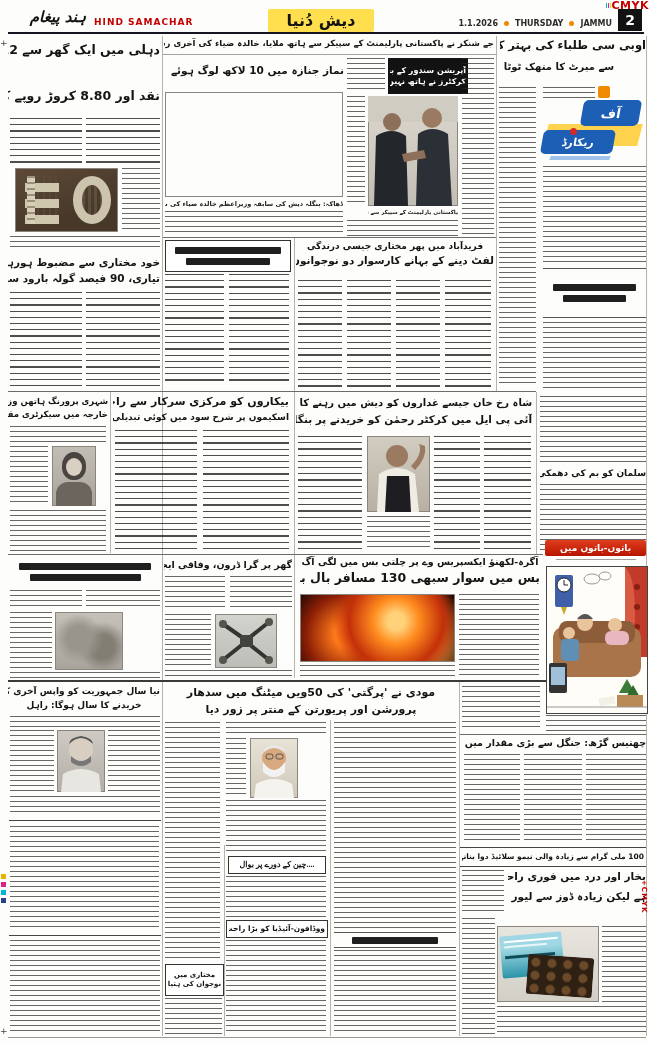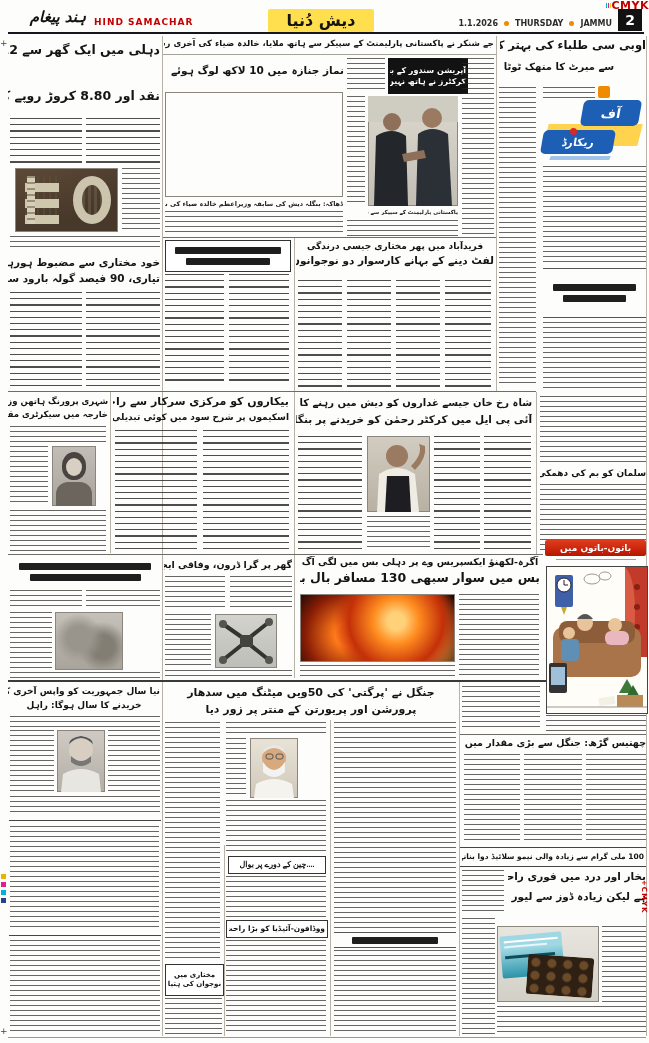--- a/index.html
+++ b/index.html
@@ -197,21 +197,21 @@
       <rect x="25" y="21" width="13" height="12" rx="2" fill="#44443e"></rect>
       <circle cx="8" cy="10" r="4" fill="#55554e"></circle>
         <circle cx="54" cy="8" r="4" fill="#55554e"></circle>
       <circle cx="8" cy="46" r="4" fill="#55554e"></circle>
         <circle cx="54" cy="46" r="4" fill="#55554e"></circle>
     </svg>
   </div>
   <div class="abs greek fine" style="left:165px;top:614px;width:46px;height:54px;"></div>
   <div class="abs greek fine" style="left:165px;top:670px;width:127px;height:8px;"></div>
 
-  <div class="abs rtl head fit" style="left:300px;top:556px;width:240px;font-size:9.5px;">آگرہ-لکھنؤ ایکسپریس وے پر دہلی بس میں لگی آگ</div>
+  <div class="abs rtl head fit" style="left:300px;top:556px;width:240px;font-size:9.5px;">آگرہ-لکھنؤ ایکسپریس وے پر چلتی بس میں لگی آگ</div>
   <div class="abs rtl head fit" style="left:300px;top:570px;width:240px;font-size:12.5px;">بس میں سوار سبھی 130 مسافر بال بال بچے</div>
   <div class="abs photo" style="left:300px;top:594px;width:155px;height:68px;background:
        radial-gradient(circle at 62% 40%, #ffd27a 0 8%, #ff8c1f 22%, #c33009 45%, rgba(0,0,0,0) 60%),
        radial-gradient(circle at 30% 60%, #ff7a1a 0 10%, #8a1e06 35%, rgba(0,0,0,0) 55%),
        radial-gradient(circle at 80% 70%, #ff9c3f 0 6%, rgba(0,0,0,0) 40%),#170503;"></div>
   <div class="abs greek fine" style="left:459px;top:594px;width:80px;height:82px;"></div>
   <div class="abs greek fine" style="left:300px;top:665px;width:155px;height:12px;"></div>
 
   <div class="abs simhead" style="left:10px;top:558px;width:150px;height:28px;">
     <i style="width:88%;"></i>
@@ -237,21 +237,21 @@
     </svg>
   </div>
   <div class="abs greek fine" style="left:10px;top:730px;width:44px;height:62px;"></div>
   <div class="abs greek fine" style="left:108px;top:730px;width:52px;height:62px;"></div>
   <div class="abs greek fine" style="left:10px;top:796px;width:150px;height:20px;"></div>
   <div class="abs" style="left:9px;top:820px;width:152px;height:114px;border-top:1px solid #444;border-bottom:1px solid #444;">
     <div class="greek fine" style="position:absolute;left:1px;top:5px;width:149px;height:104px;"></div>
   </div>
   <div class="abs greek fine" style="left:10px;top:940px;width:150px;height:94px;"></div>
 
-  <div class="abs rtl head fit" style="left:165px;top:686px;width:292px;font-size:11px;">جنگل نے 'پرگتی' کی 50ویں میٹنگ میں سدھار</div>
+  <div class="abs rtl head fit" style="left:165px;top:686px;width:292px;font-size:11px;">مودی نے 'پرگتی' کی 50ویں میٹنگ میں سدھار</div>
   <div class="abs rtl head fit" style="left:165px;top:703px;width:292px;font-size:11px;">پرورشن اور پریورتن کے منتر پر زور دیا</div>
   <div class="abs greek fine" style="left:165px;top:722px;width:55px;height:238px;"></div>
   <div class="abs greek fine" style="left:226px;top:722px;width:100px;height:14px;"></div>
   <div class="abs photo" style="left:250px;top:738px;width:48px;height:60px;background:linear-gradient(180deg,#e9e3d7,#cfc8ba);overflow:hidden;">
     <svg width="48" height="60" viewBox="0 0 48 60">
       <circle cx="24" cy="20" r="12" fill="#d8a97e"></circle>
       <path d="M12 16 Q24 4 36 16 Q34 8 24 7 Q14 8 12 16 Z" fill="#e8e8e8"></path>
       <path d="M13 24 Q24 40 35 24 L35 34 Q24 44 13 34 Z" fill="#f2f2f2"></path>
       <path d="M6 46 Q24 36 42 46 L44 60 L4 60 Z" fill="#f5f3ee"></path>
       <rect x="16" y="16" width="7" height="5" rx="2" fill="none" stroke="#555" stroke-width="1"></rect>

